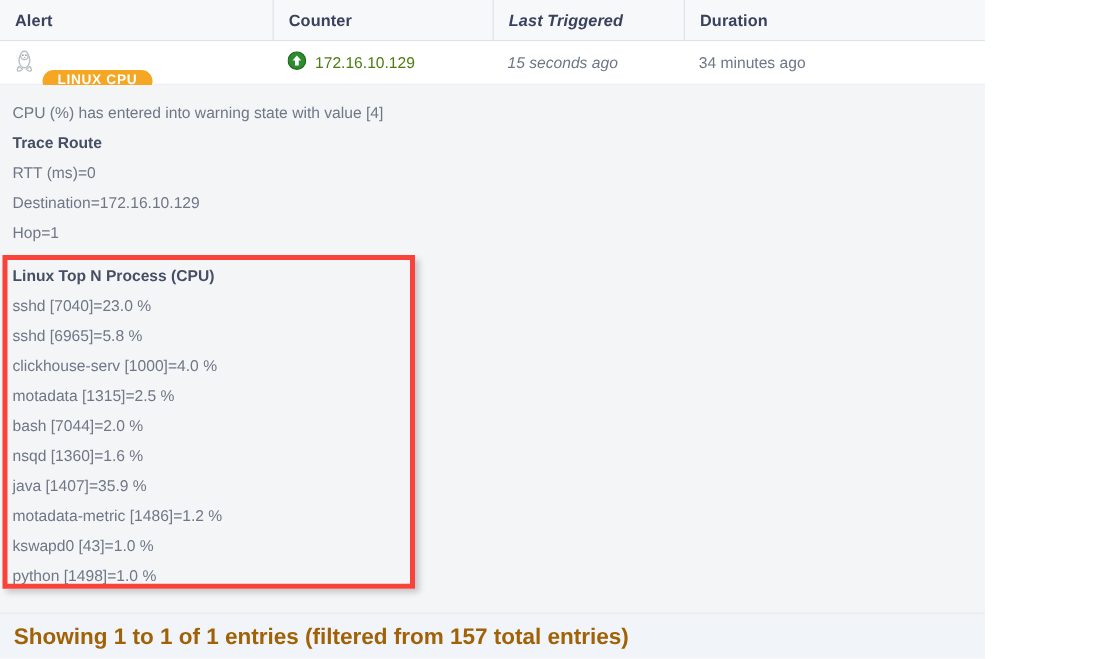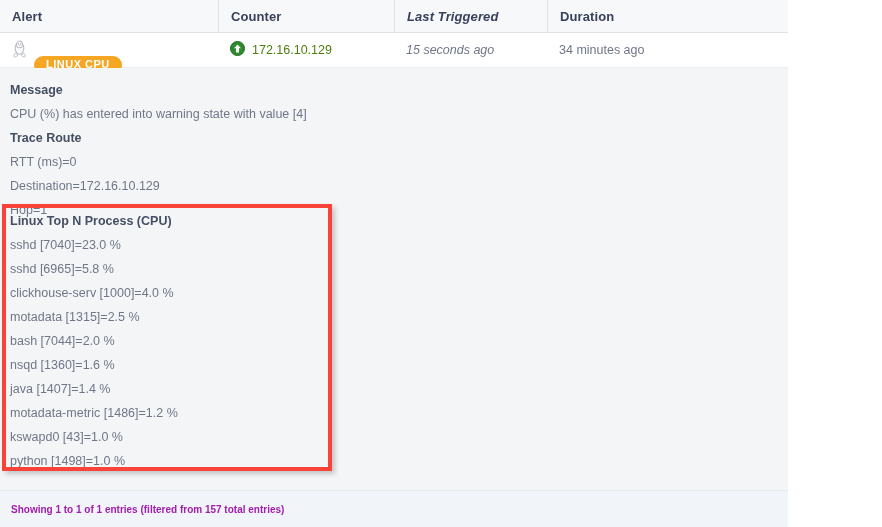--- a/index.html
+++ b/index.html
@@ -146,23 +146,23 @@
     width: 882px;
     height: 37px;
     background: #f1f5f9;
     border-top: 1px solid #e6e9ee;
     box-sizing: border-box;
     display: flex;
     align-items: center;
     padding-left: 11px;
   }
   .footer-text {
-    font-size: 10px;
-    font-weight: bold;
-    color: #a21caf;
+    font-size: 18px;
+    font-weight: bold;
+    color: #a16207;
   }
 </style>
 </head>
 <body>
 
 <div id="app">
 
   <div class="table-header">
     <div class="th col-alert">
         <span>Alert</span>
@@ -210,36 +210,35 @@
       <span>15 seconds ago</span>
     </div>
 
     <div class="td col-duration">
       <span>34 minutes ago</span>
     </div>
   </div>
 
   <div class="detail">
 
-    <div class="detail-line label">Message</div>
     <div class="detail-line">CPU (%) has entered into warning state with value [4]</div>
     <div class="detail-line label">Trace Route</div>
     <div class="detail-line">RTT (ms)=0</div>
     <div class="detail-line">Destination=172.16.10.129</div>
     <div class="detail-line">Hop=1</div>
 
     <div class="hl-content">
       <div class="detail-line label">Linux Top N Process (CPU)</div>
       <div class="detail-line">sshd [7040]=23.0 %</div>
       <div class="detail-line">sshd [6965]=5.8 %</div>
       <div class="detail-line">clickhouse-serv [1000]=4.0 %</div>
       <div class="detail-line">motadata [1315]=2.5 %</div>
       <div class="detail-line">bash [7044]=2.0 %</div>
       <div class="detail-line">nsqd [1360]=1.6 %</div>
-      <div class="detail-line">java [1407]=1.4 %</div>
+      <div class="detail-line">java [1407]=35.9 %</div>
       <div class="detail-line">motadata-metric [1486]=1.2 %</div>
       <div class="detail-line">kswapd0 [43]=1.0 %</div>
       <div class="detail-line">python [1498]=1.0 %</div>
     </div>
 
     <div class="highlight-box"></div>
   </div>
 
   <div class="footer">
     <span class="footer-text">Showing 1 to 1 of 1 entries (filtered from 157 total entries)</span>

